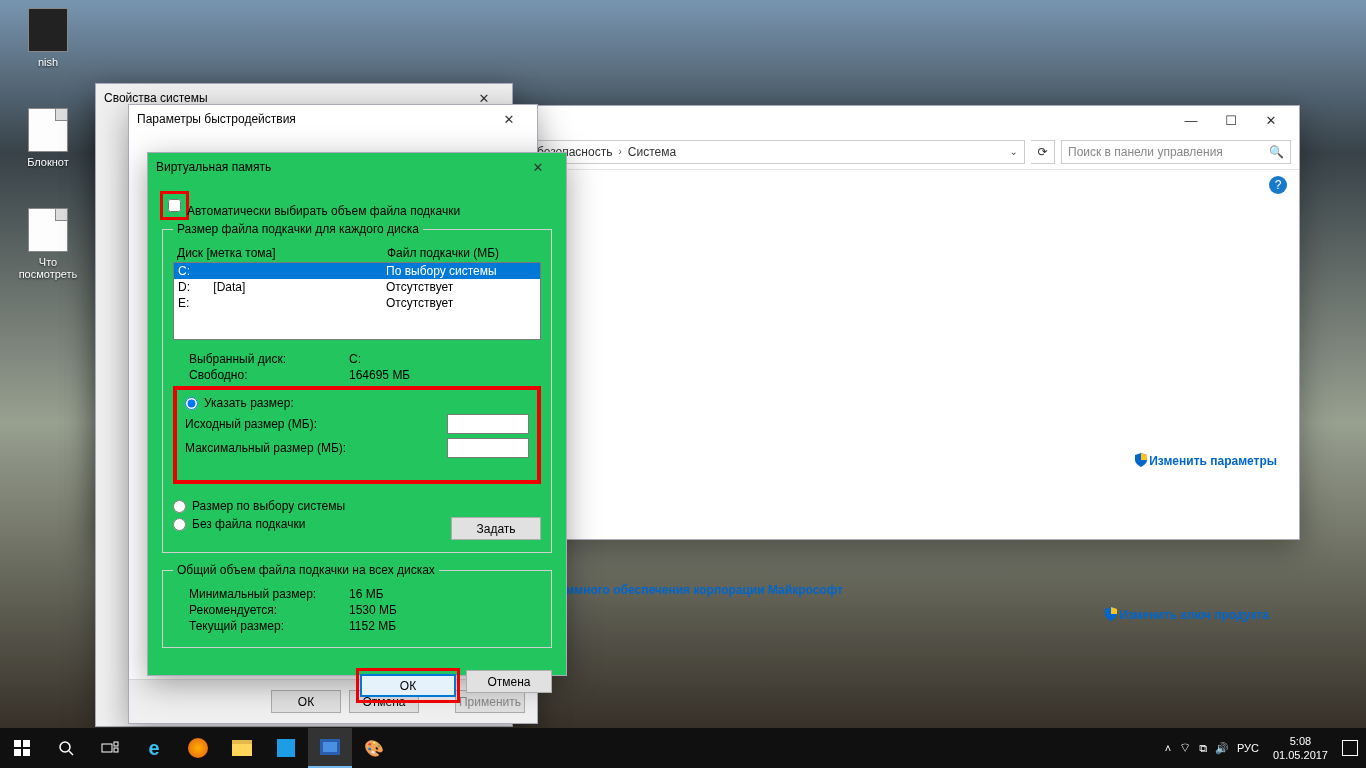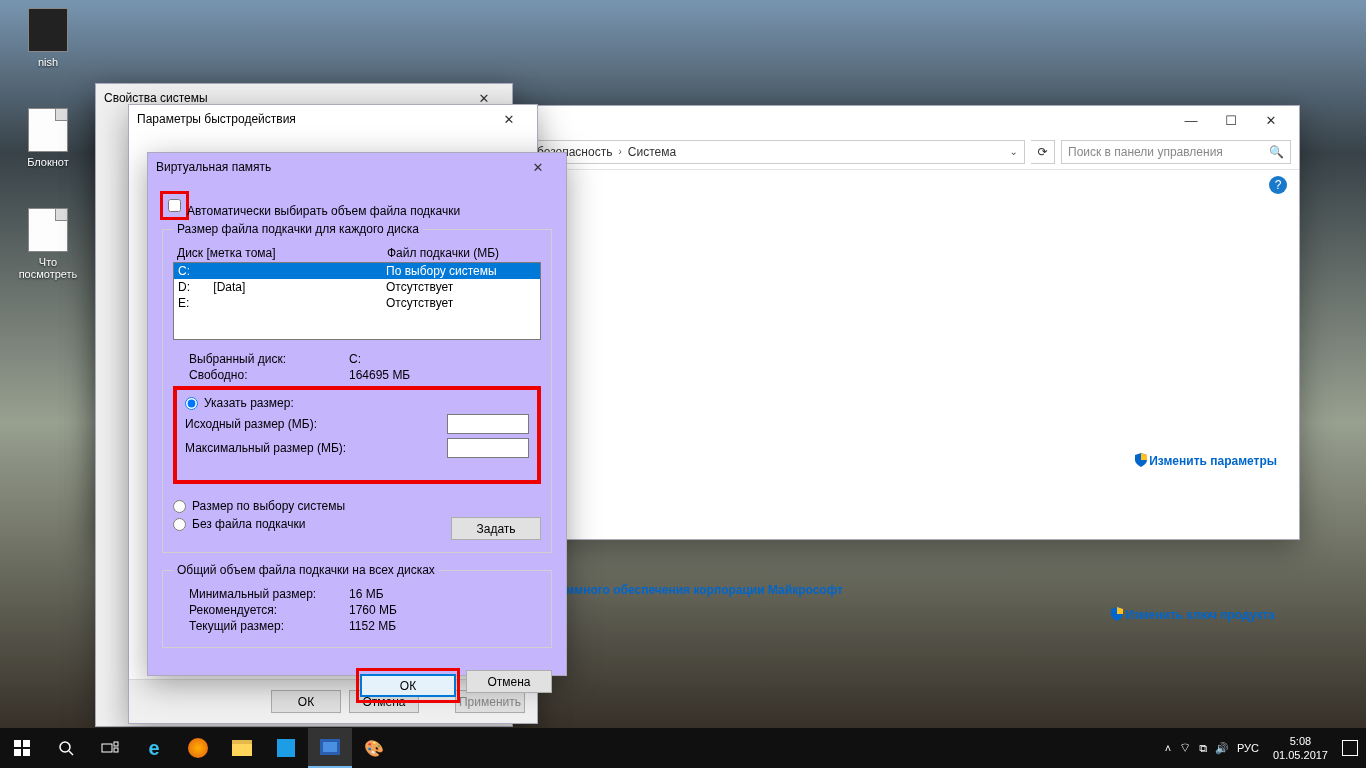--- a/index.html
+++ b/index.html
@@ -51,21 +51,21 @@
 .winlogo .sq div { background: #00adef; }
 
 
 #props-win { left: 95px; top: 83px; width: 418px; height: 644px; background: #f0f0f0; }
 
 
 #perf-win { left: 128px; top: 104px; width: 410px; height: 620px; background: #fff; }
 #perf-win .footer { position: absolute; bottom: 0; left: 0; right: 0; height: 44px; background: #f0f0f0; border-top: 1px solid #ddd; display: flex; align-items: center; justify-content: flex-end; padding: 0 12px; gap: 8px; }
 
 
-#vm-win { left: 147px; top: 152px; width: 420px; height: 524px; background: #c4b5fd; }
+#vm-win { left: 147px; top: 152px; width: 420px; height: 524px; background: #22c55e; }
 #vm-win .content { padding: 12px 14px; font-size: 12px; position: relative; }
 fieldset { border: 1px solid #d0d0d0; padding: 8px 10px 12px; margin-top: 4px; }
 legend { font-size: 12px; padding: 0 4px; }
 .drive-list { border: 1px solid #7a7a7a; height: 78px; background: #fff; position: relative; }
 .drive-head { display: flex; font-size: 12px; padding: 2px 4px; color: #000; }
 .drive-head .c1 { flex: 1; }
 .drive-row { display: flex; padding: 1px 4px; font-size: 12px; }
 .drive-row.sel { background: #0078d7; color: #fff; }
 .drive-row .c1 { flex: 1; }
 .hl-red { outline: 3px solid #e00; outline-offset: -1px; }
@@ -174,21 +174,21 @@
         <div class="kv">
             <span class="v" style="margin-left:50px">WORKGROUP</span>
           </div>
       </div>
       <div style="height:38px"></div>
       <div class="kv"><span>ws выполнена</span>&nbsp;&nbsp;<span class="link">Условия лицензионного соглашения на использование программного обеспечения корпорации Майкрософт</span></div>
       <div style="position:relative; margin-top:10px;">
         <div class="kv">
             <span class="v">331-10000-00001-AA284</span>
           </div>
-        <div style="position:absolute; right:8px; top:0;">
+        <div style="position:absolute; right:14px; top:0;">
           <span class="link"><span class="shield"><svg viewBox="0 0 12 14">
                   <path fill="#0066cc" d="M6 0 L12 2 V7 C12 11 6 14 6 14 C6 14 0 11 0 7 V2 Z"></path>
                   <path fill="#ffc020" d="M6 0 L12 2 V7 L6 7 Z"></path>
                 </svg></span><span>Изменить ключ продукта</span></span>
         </div>
       </div>
     </div>
   </div>
 </div>
 
@@ -289,21 +289,21 @@
     </fieldset>
 
     <fieldset style="margin-top:10px">
       <legend>Общий объем файла подкачки на всех дисках</legend>
       <div class="small-kv">
           <span class="sk">Минимальный размер:</span>
           <span>16 МБ</span>
         </div>
       <div class="small-kv">
           <span class="sk">Рекомендуется:</span>
-          <span>1760 МБ</span>
+          <span>1530 МБ</span>
         </div>
       <div class="small-kv">
           <span class="sk">Текущий размер:</span>
           <span>1152 МБ</span>
         </div>
     </fieldset>
   </div>
   <div class="footer-row">
     <span class="hl-red" style="padding:4px 2px; display:inline-flex;">
       <button class="btn primary" style="min-width:96px">ОК</button>

